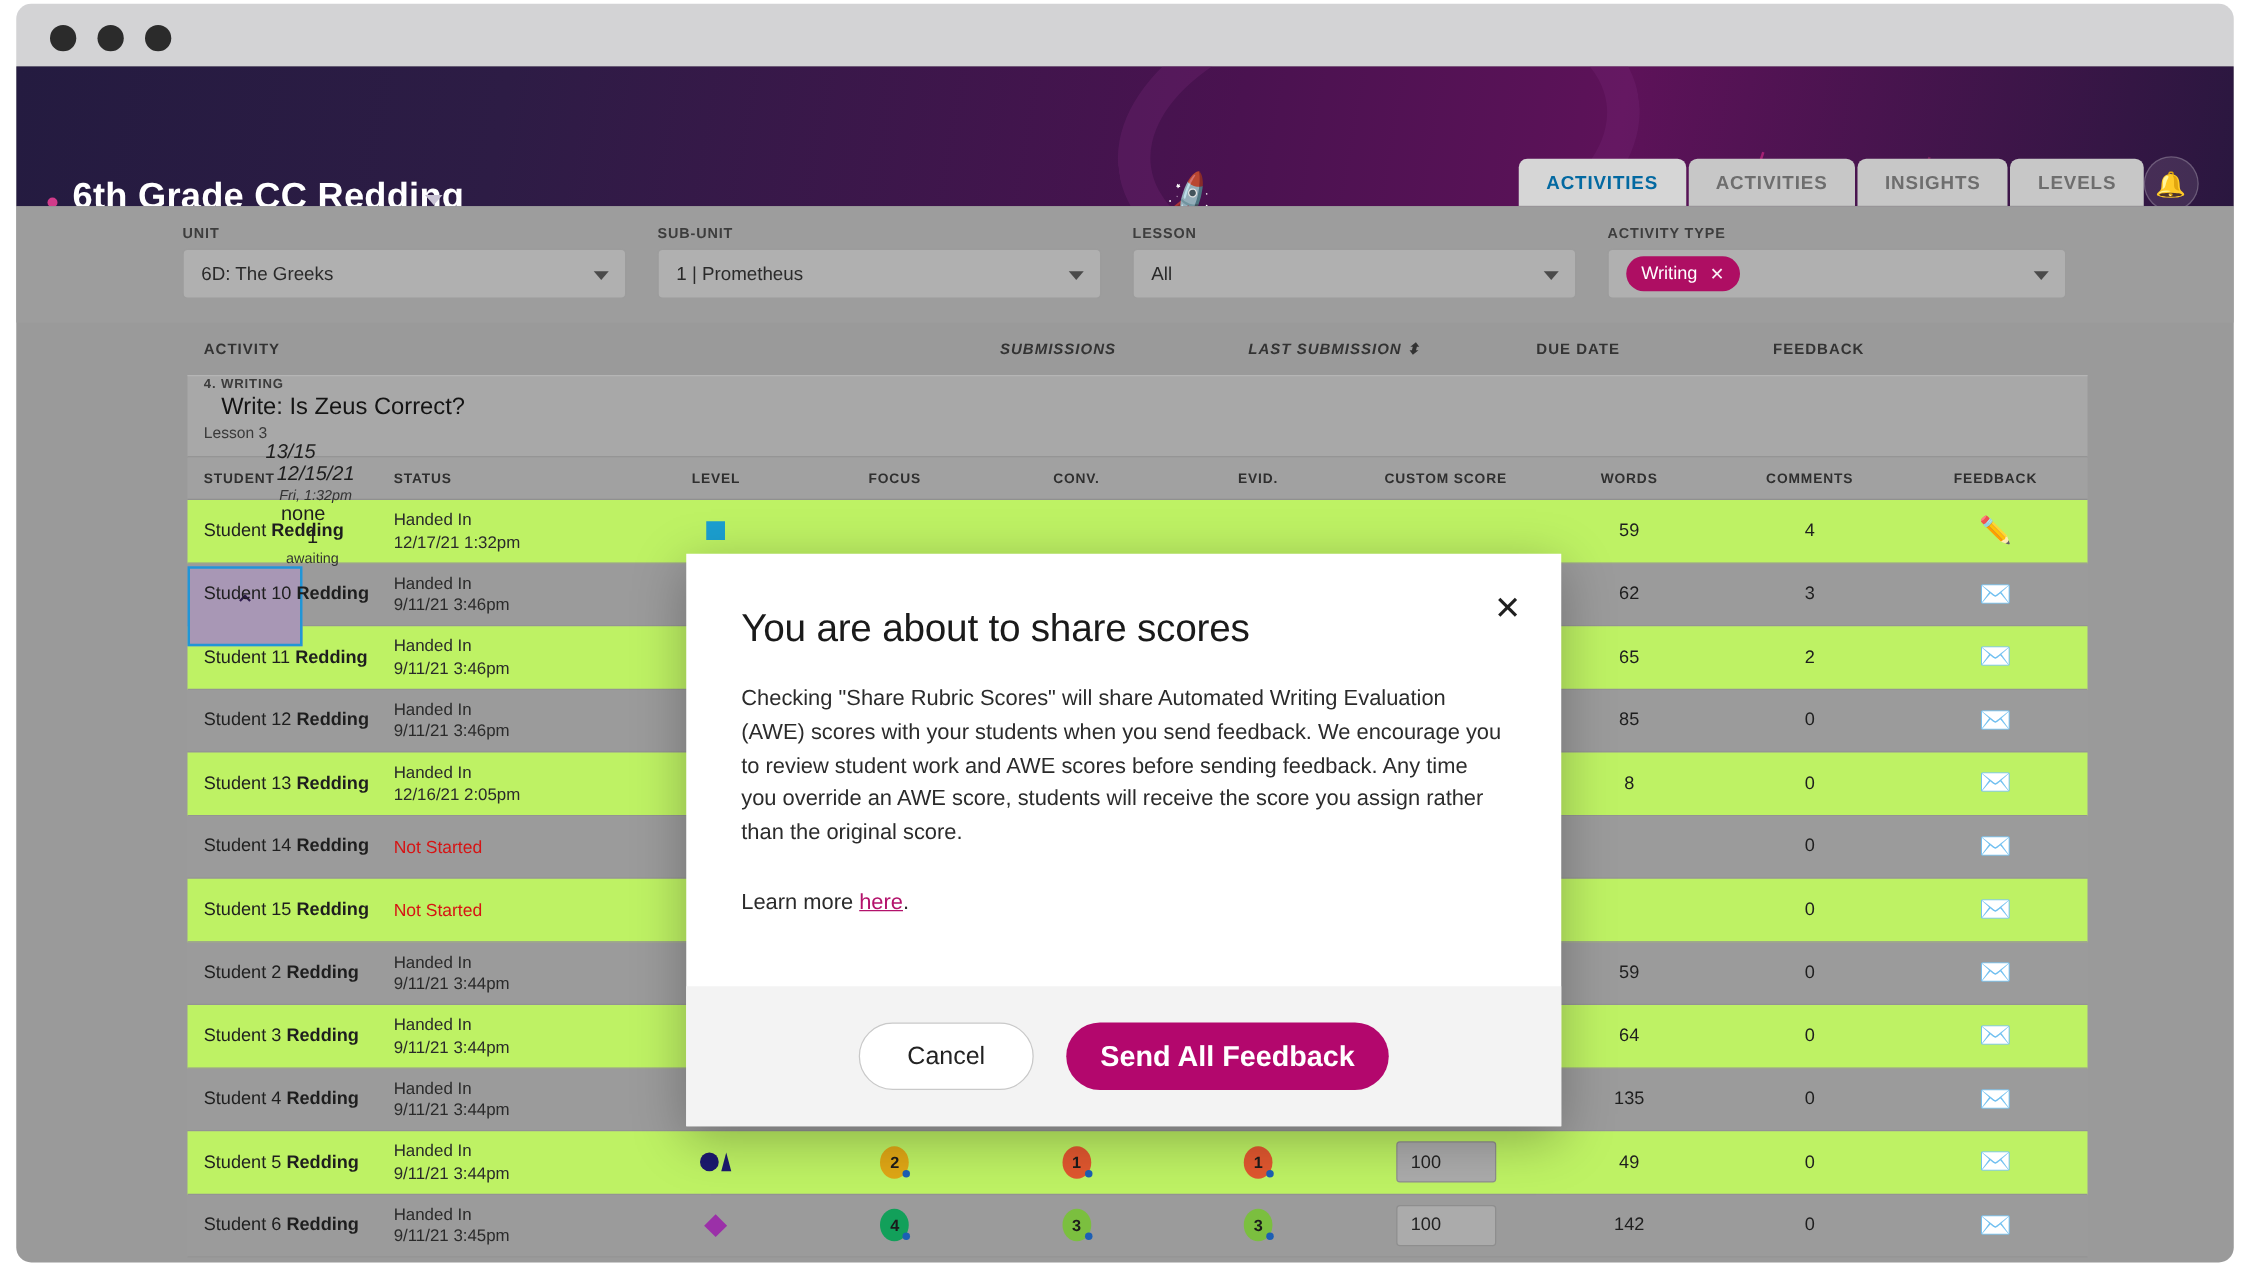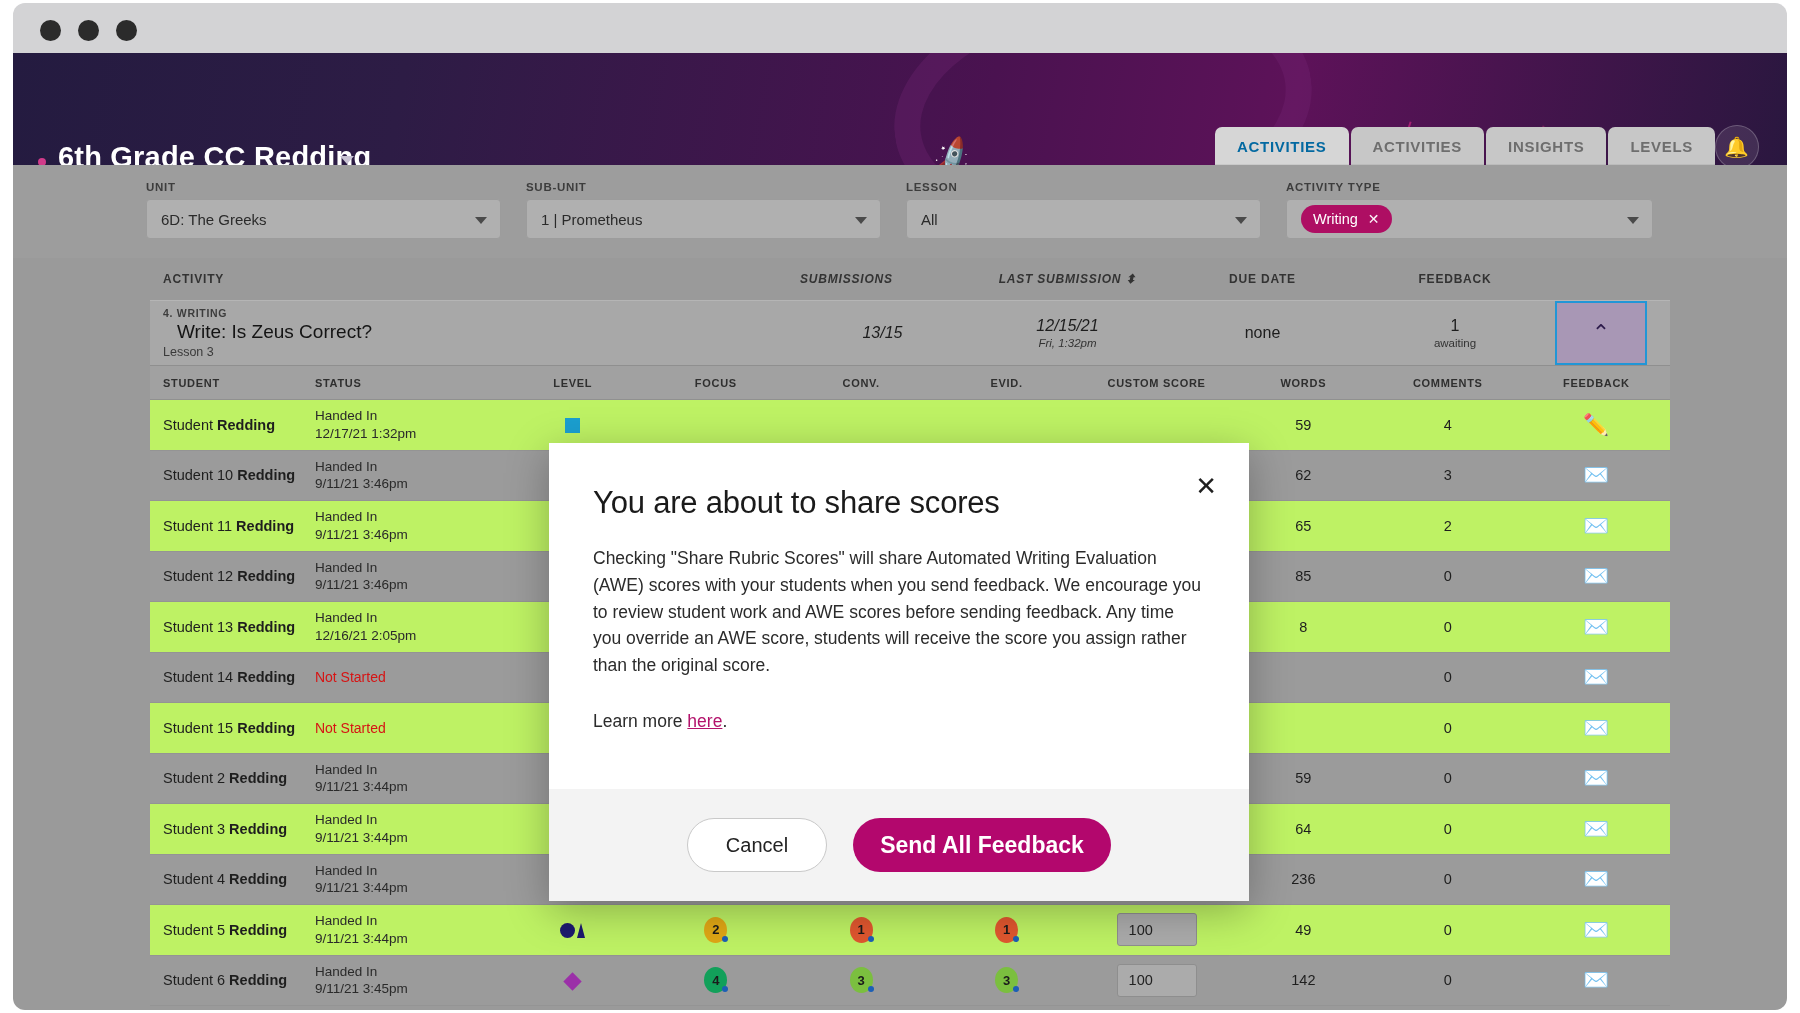--- a/index.html
+++ b/index.html
@@ -168,20 +168,21 @@
   .ac-due       { width: 185px; text-align: center; }
   .ac-feed      { width: 200px; text-align: center; }
   .ac-toggle    { width: 112px; }
 
   #act-row {
     display: flex; align-items: stretch;
     height: 66px;
     background: #a8a8a8;
     border-top: 1px solid #b5b5b5;
     border-bottom: 1px solid #8f8f8f;
+    flex-direction: column;
   }
   #act-row .cell { display: flex; flex-direction: column; justify-content: center; }
   #act-row .ac-subs, #act-row .ac-last, #act-row .ac-due, #act-row .ac-feed { align-items: center; }
   .act-kicker { font-size: 10.5px; font-weight: bold; letter-spacing: .7px; color: #3c3c3c; }
   .act-title  { font-size: 19px; color: #141414; margin: 2px 14px 2px; }
   .act-sub    { font-size: 12.5px; color: #3a3a3a; }
   .big-val    { font-size: 16px; color: #1d1d1d; }
   .sm-val     { font-size: 11.5px; color: #333333; margin-top: 2px; }
   #toggle-btn {
     width: 92px; height: 64px;
@@ -585,21 +586,21 @@
               </span></div>
             <div class="c-conv"><span class="score-badge" style="background: rgb(18, 160, 90);">
                 <span>4</span>
                 <span class="pip"></span>
               </span></div>
             <div class="c-evid"><span class="score-badge" style="background: rgb(123, 191, 63);">
                 <span>3</span>
                 <span class="pip"></span>
               </span></div>
             <div class="c-custom"><span class="custom-input">100</span></div>
-            <div class="c-words">236</div>
+            <div class="c-words">135</div>
             <div class="c-comments">0</div>
             <div class="c-feedback"><span class="fb-icon">✉️</span></div>
           </div>
           <div class="stu-row odd">
             <div class="c-student stu-name"><span>Student 5 </span><span class="b">Redding</span></div>
             <div class="c-status">
               <div class="status-2">
                 <span>Handed In</span>
                 <span>9/11/21 3:44pm</span>
               </div>

